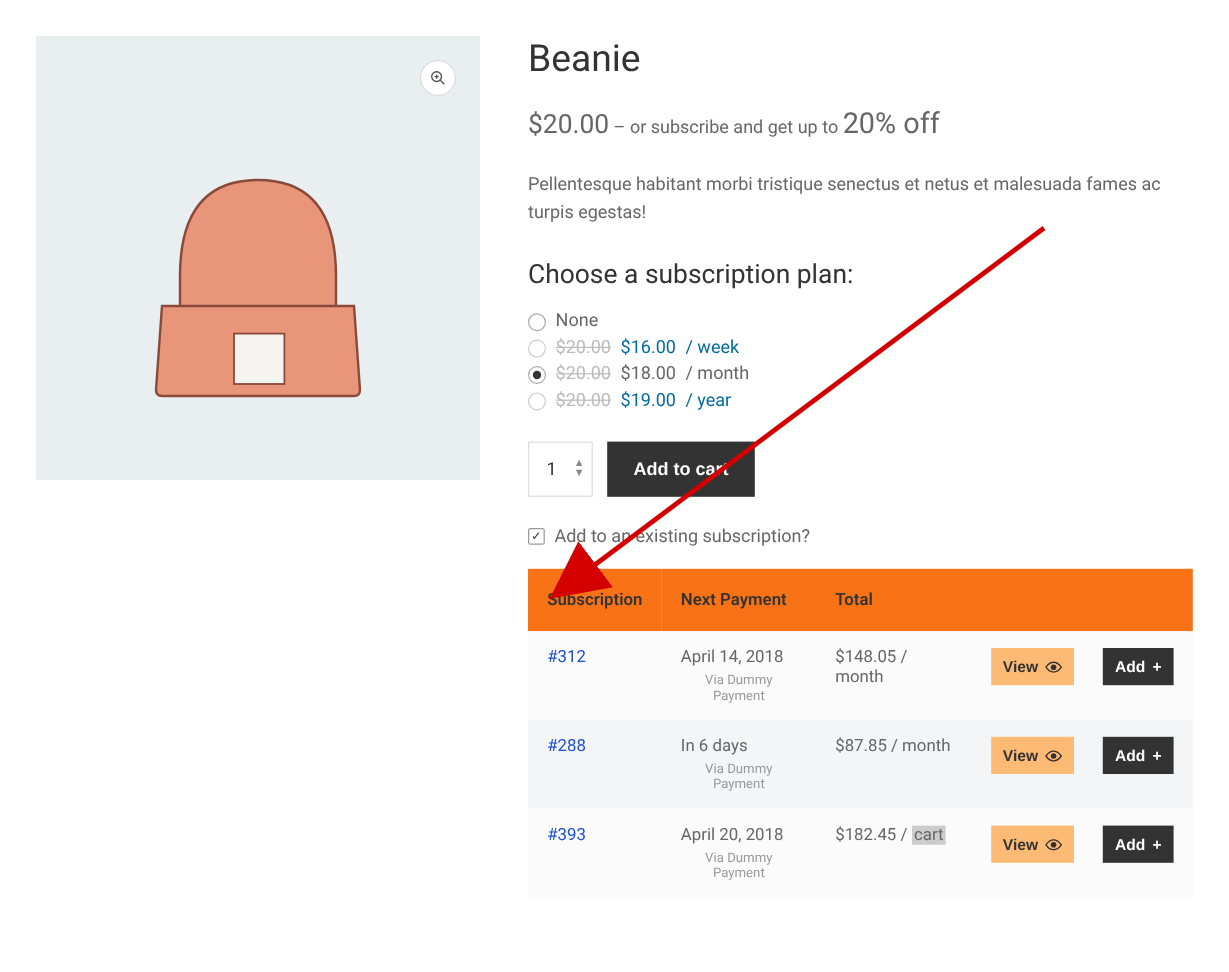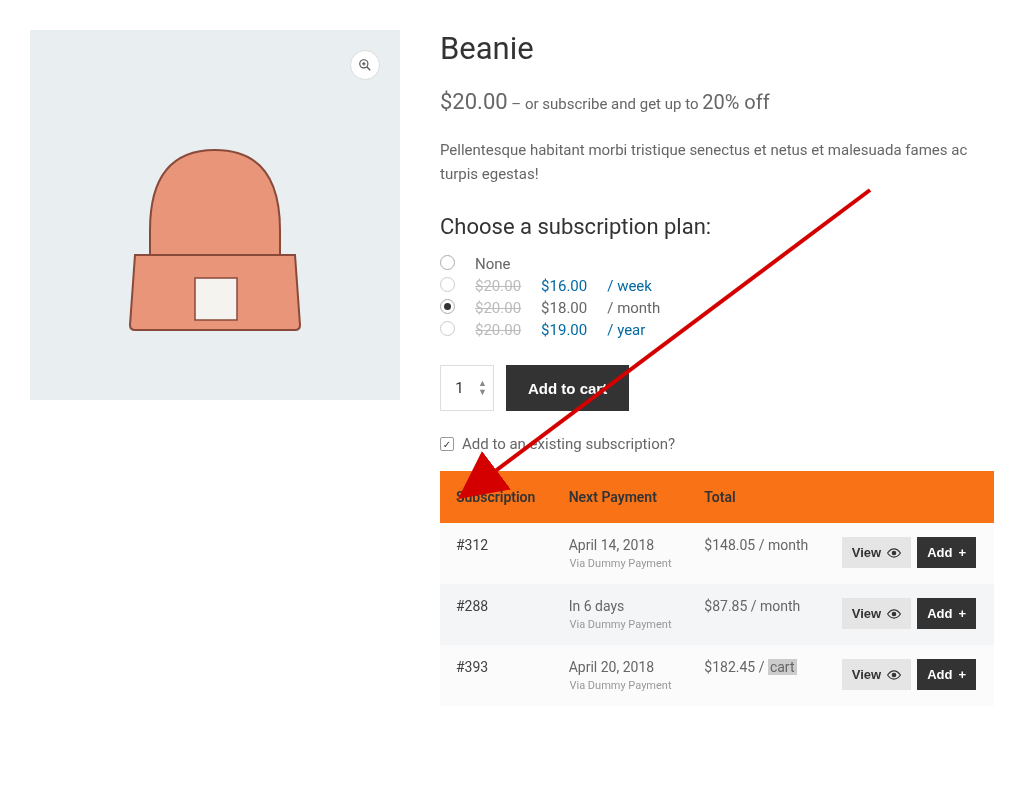--- a/index.html
+++ b/index.html
@@ -42,40 +42,40 @@
   .price-line {
     color: #666;
     font-size: 15px;
     margin-bottom: 24px;
   }
   .price-line .main-price {
     font-size: 22px;
     color: #666;
   }
   .price-line .discount {
-    font-size: 20px;
+    font-size: 24px;
     color: #666;
   }
   .desc {
     color: #666;
     font-size: 15px;
     line-height: 1.6;
     margin-bottom: 28px;
   }
   .plan-h {
     font-size: 22px;
     font-weight: 400;
     color: #333;
     margin-bottom: 14px;
   }
   .plans { margin-bottom: 24px; }
   .plan-row {
     display: flex;
-    align-items: flex-start;
-    gap: 20px;
+    align-items: flex-end;
+    gap: 8px;
     padding: 2px 0;
     color: #666;
     font-size: 15px;
     cursor: pointer;
   }
   .radio {
     width: 15px; height: 15px;
     border: 1px solid #aaa;
     border-radius: 50%;
     display:inline-flex; align-items:center; justify-content:center;
@@ -127,29 +127,29 @@
     color:#333;
     padding:18px 16px;
   }
   table.subs tbody tr:nth-child(odd) td { background:#fbfbfb; }
   table.subs tbody tr:nth-child(even) td { background:#f4f5f6; }
   table.subs td {
     padding:14px 16px;
     color:#666;
     vertical-align:top;
   }
-  .sub-id { color:#404040; cursor:pointer;text-align:right; }
+  .sub-id { color:#1d4ed8; cursor:pointer;text-align:right; }
   .via { font-size:11px; color:#999; margin-top:4px; display:block;text-align:center;}
   .actions { white-space:nowrap; }
   .btn-sm {
     display:inline-flex; align-items:center; gap:6px;
     padding:8px 10px; font-size:13px; font-weight:600;
     cursor:pointer; border:none;
   }
-  .btn-view { background:#e5e5e5; color:#333; margin-right:6px;}
+  .btn-view { background:#fdba74; color:#333; margin-right:24px;}
   .btn-add { background:#333; color:#fff; }
   .hl { background:#ccc; padding:0 2px;}
   .arrow-overlay {
     position:absolute;
     top:0; left:0;
     pointer-events:none;
     z-index:5;
   }
 </style>
 </head>

